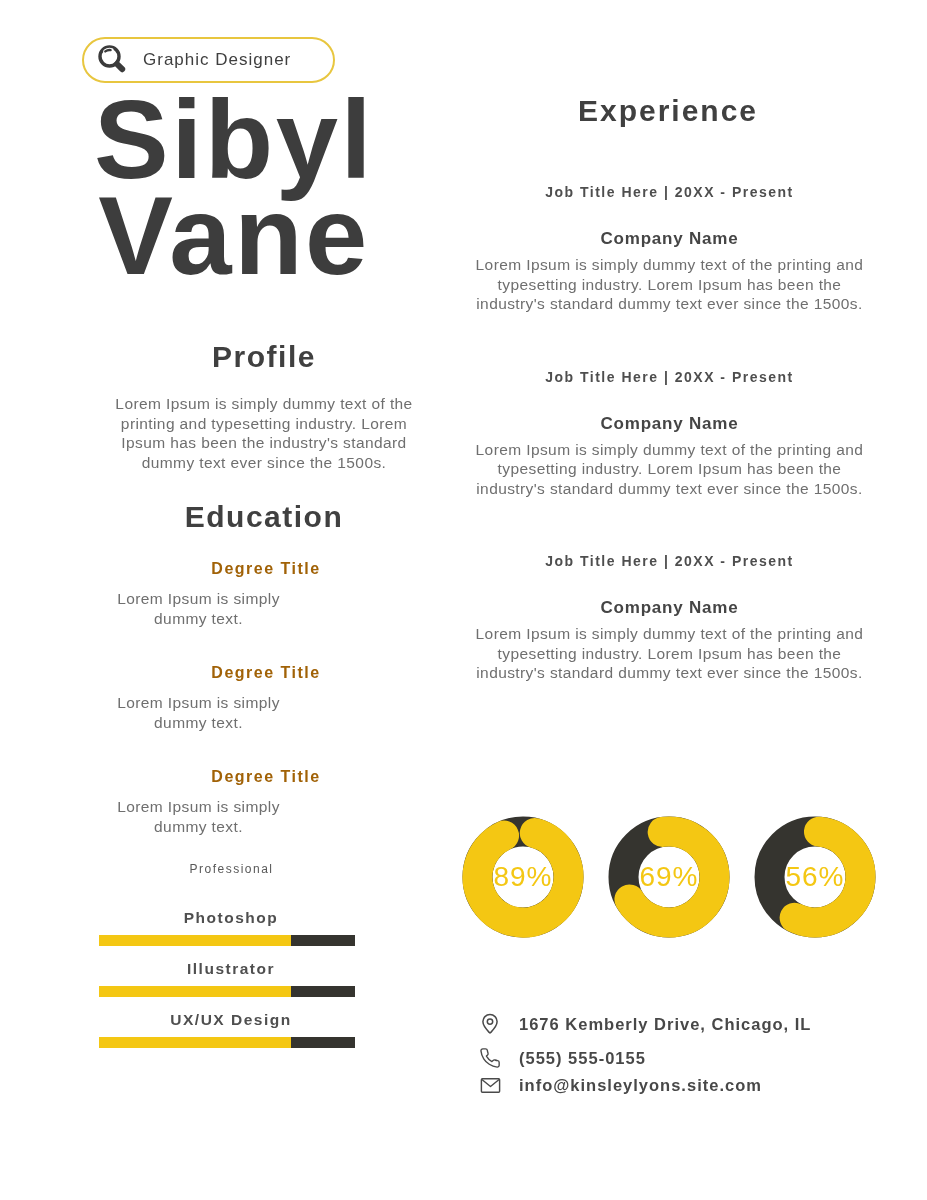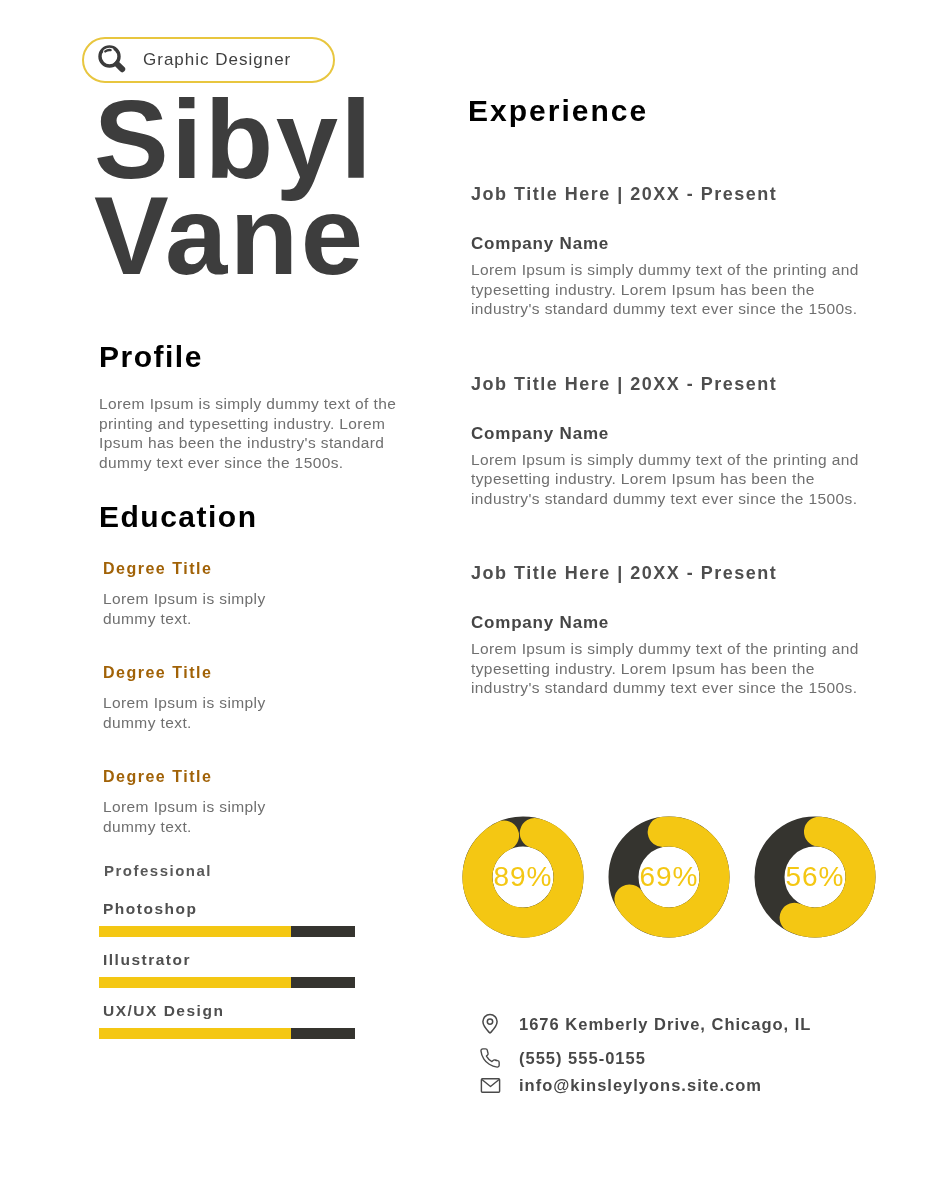--- a/index.html
+++ b/index.html
@@ -2,20 +2,21 @@
 <html><head>
 <meta charset="utf-8">
 <style>
   html,body{margin:0;padding:0;background:#ffffff;}
   .page{
     position:relative;
     width:927px;height:1200px;
     background:#ffffff;
     font-family:"Liberation Sans", sans-serif;
     overflow:hidden;
+    text-align:center;
   }
   
   .badge{
     position:absolute;left:82px;top:37px;
     width:253px;height:46px;
     border:2px solid #E8C63F;border-radius:26px;
     display:flex;align-items:center;
     box-sizing:border-box;
     background:#ffffff;
   }
@@ -26,59 +27,59 @@
   
   .name{
     position:absolute;left:94px;top:92px;margin:0;
     font-size:112px;line-height:96px;font-weight:700;
     letter-spacing:2.5px;color:#3D3D3D;
   }
   .name span{display:block;}
   
   h2.section-heading{
     margin:0;font-size:30px;font-weight:700;
-    letter-spacing:1.5px;color:#000000;
+    letter-spacing:1.5px;color:#404040;
   }
   .body-text{
     margin:0;font-size:15.5px;line-height:19.5px;
     letter-spacing:0.4px;color:#6F6F6F;
   }
   
   .profile-section{position:absolute;left:99px;top:340px;width:330px;}
   .profile-section h2{margin-bottom:20px;}
   .education-section{position:absolute;left:99px;top:500px;width:330px;}
   .education-section h2{margin-bottom:26px;}
   .degree-item{margin-bottom:36px;}
   .degree-title{
     margin:0 0 11px 4px;font-size:16px;font-weight:700;
     letter-spacing:1.5px;color:#a16207;
   }
-  .degree-text{margin-left:4px;width:175px;}
+  .degree-text{margin-left:12px;width:175px;}
   .skills-section{position:absolute;left:99px;top:862px;width:260px;}
   .skills-heading{
-    margin:0 0 21px 5px;font-size:15px;font-weight:700;
+    margin:0 0 33px 5px;font-size:12px;font-weight:400;
     letter-spacing:1.5px;color:#585858;
   }
   .skill{margin-bottom:14px;}
   .skill-name{
     margin:0 0 8px 4px;font-size:15.5px;font-weight:700;
     letter-spacing:1.5px;color:#4F4F4F;
   }
   .bar{
     position:relative;width:256px;height:11px;background:#35342F;
   }
   .bar-fill{
     position:absolute;left:0;top:0;bottom:0;background:#F4C713;
   }
   
   .experience-section{position:absolute;left:468px;top:94px;width:400px;}
   .experience-section h2{letter-spacing:2px;margin-bottom:56px;}
   .job{margin-bottom:55px;}
   .job-title{
-    margin:0 0 29px 3px;font-size:18px;font-weight:700;
+    margin:0 0 29px 3px;font-size:14px;font-weight:700;
     letter-spacing:1.5px;color:#4E4E4E;
   }
   .company-name{
     margin:0 0 6px 3px;font-size:17px;font-weight:700;
     letter-spacing:0.8px;color:#454545;
   }
   .job .body-text{margin-left:3px;}
   
   .stats-row{
     position:absolute;left:462px;top:816px;

